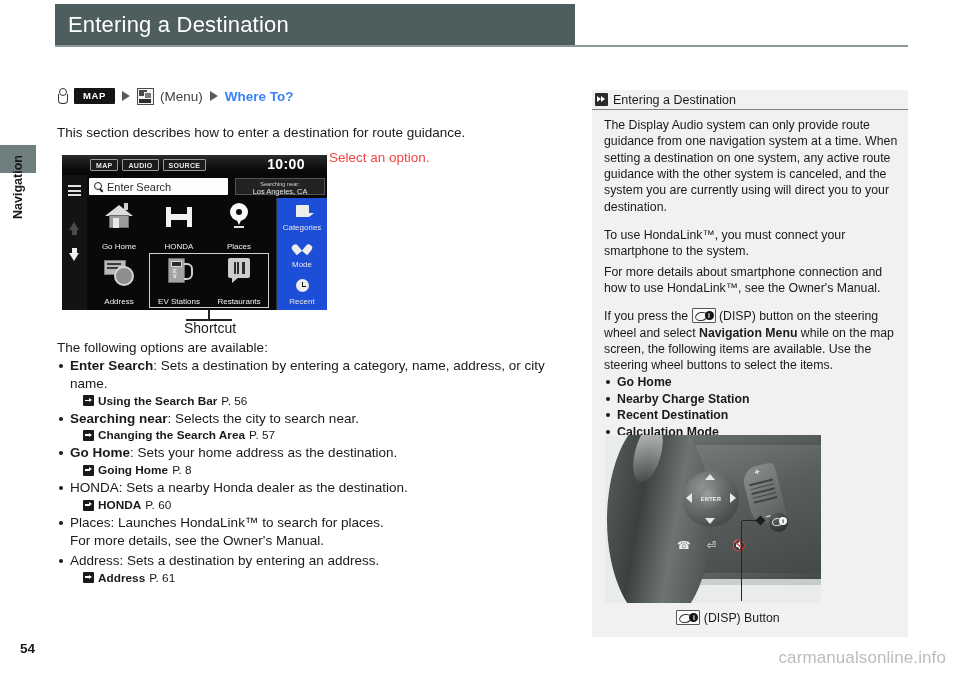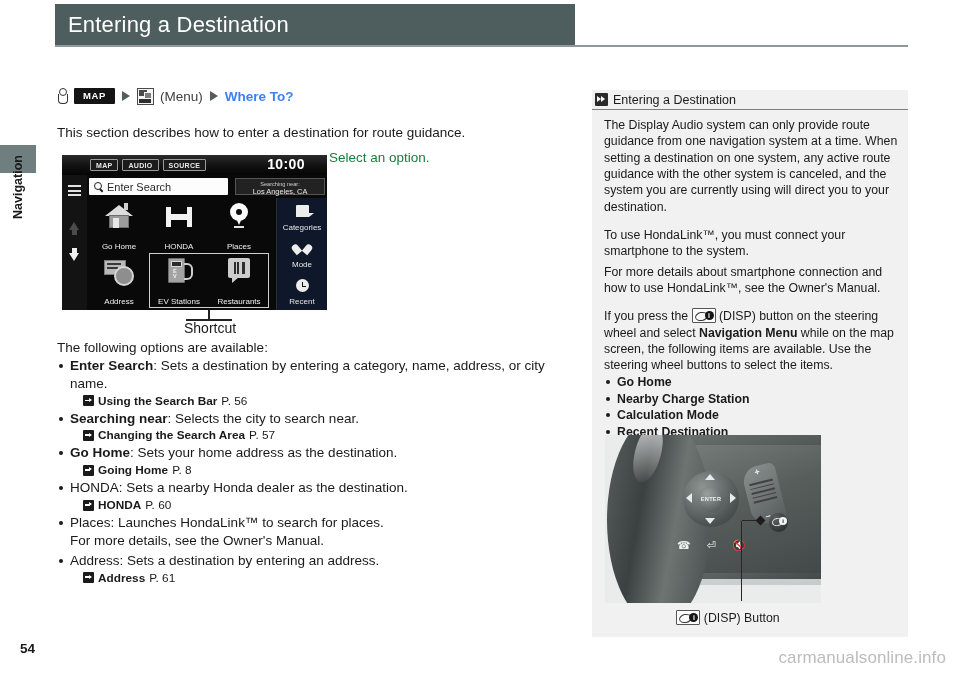--- a/index.html
+++ b/index.html
@@ -159,21 +159,21 @@
     margin-top: 19px;
     font-size: 13.5px;
     color: #1a1a1a;
   }
 
   
   .select-opt {
     position: absolute;
     left: 329px; top: 150px;
     font-size: 13.5px;
-    color: #15803d;
+    color: #ef4444;
     white-space: nowrap;
   }
 
   
   .nav-shot {
     position: absolute;
     left: 62px; top: 155px;
     width: 265px; height: 155px;
     background: #090909;
     overflow: hidden;
@@ -304,21 +304,21 @@
   .shortcut-box {
     position: absolute;
     left: 60px; top: 55px;
     width: 120px; height: 55px;
     border: 1px solid #cfcfcf;
     box-sizing: border-box;
   }
   .nav-right {
     position: absolute; right: 0; top: 43px;
     width: 50px; height: 112px;
-    background: #0f172a;
+    background: #1d4ed8;
     border-left: 1px solid #2d2d2d;
   }
   .nav-right .item {
     position: relative;
     height: 37px;
     text-align: center;
     color: #e6e6e6;
     font-size: 8px;
   }
   .nav-right .item .t {
@@ -943,22 +943,22 @@
       <p>The Display Audio system can only provide route guidance from one navigation system at a time. When setting a destination on one system, any active route guidance with the other system is canceled, and the system you are currently using will direct you to your destination.</p>
 
       <p class="tight">To use HondaLink™, you must connect your smartphone to the system.</p>
       <p>For more details about smartphone connection and how to use HondaLink™, see the Owner's Manual.</p>
 
       <p style="margin-bottom:0;"><span>If you press the </span><span class="disp-ico"><span class="oval"></span><span class="i">i</span></span><span> (DISP) button on the steering wheel and select </span><b>Navigation Menu</b><span> while on the map screen, the following items are available. Use the steering wheel buttons to select the items.</span></p>
 
       <ul class="note-list">
         <li>Go Home</li>
         <li>Nearby Charge Station</li>
+        <li>Recent Destination</li>
         <li>Calculation Mode</li>
-        <li>Recent Destination</li>
         <li>Saved Places</li>
         <li>Stop</li>
         <li>Add New Address</li>
       </ul>
     </div>
 
     <div class="wheel-wrap">
       <div class="wheel-spoke"></div>
       <div class="wheel-chrome"></div>
       <div class="wheel-inner"></div>

